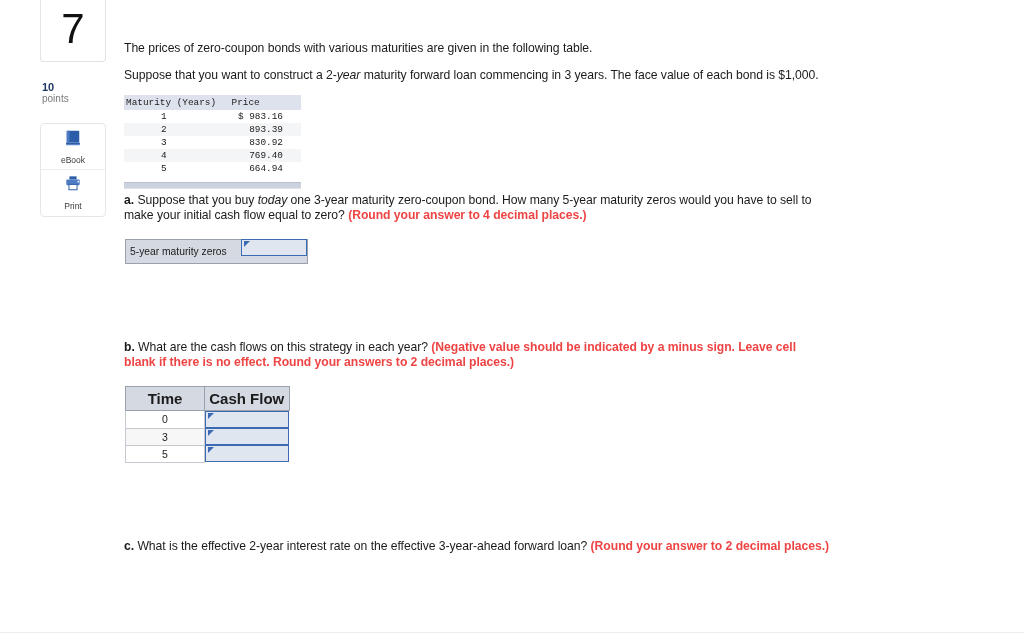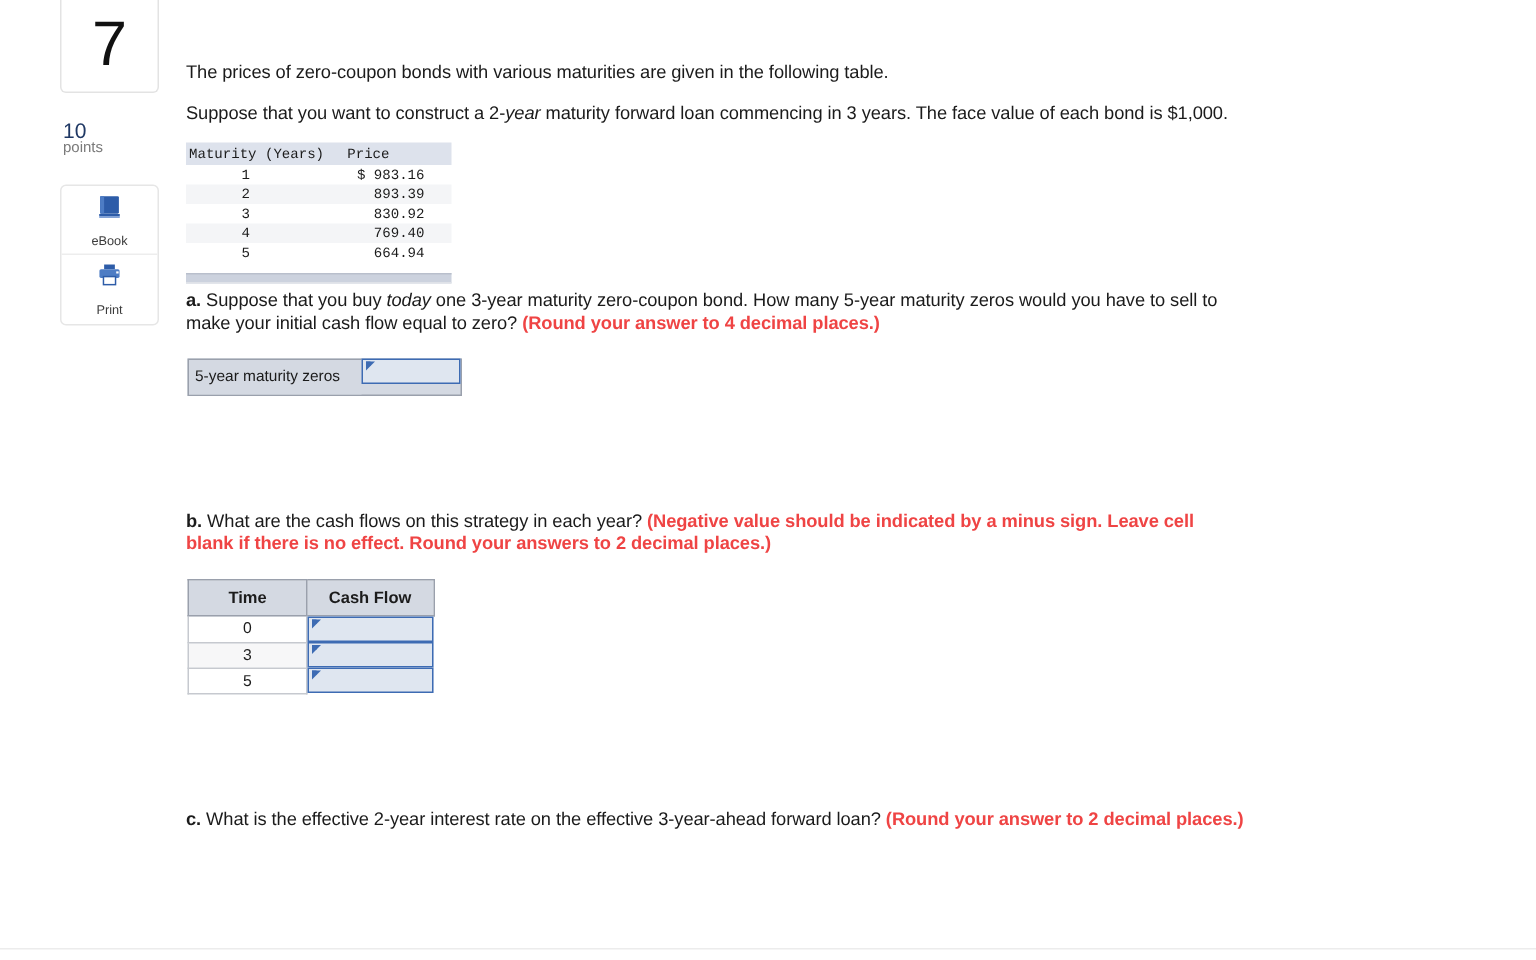--- a/index.html
+++ b/index.html
@@ -46,23 +46,23 @@
     font-family: "Liberation Sans", sans-serif;
     position: relative;
     top: -2px;
   }
 
   .points-wrap {
     margin-top: 19px;
     padding-left: 2px;
   }
   .points-wrap .pts-num {
-    font-size: 14px;
+    font-size: 11px;
     color: #1f3864;
-    font-weight: 400;
+    font-weight: 700;
     line-height: 12px;
     display: block;
   }
   .points-wrap .pts-label {
     font-size: 10px;
     color: #7a7a7a;
     line-height: 12px;
     display: block;
   }
 
@@ -223,24 +223,24 @@
   
   .cf-wrap { position: absolute; top: 386px; left: 125px; }
   table.cf {
     border-collapse: collapse;
     font-size: 10.5px;
   }
   table.cf th {
     background: #d4d9e2;
     border: 1px solid #9aa0ac;
     font-weight: 700;
-    font-size: 11px;
+    font-size: 15px;
     height: 24px;
     color: #1b1b1b;
-    padding: 0 6px;
+    padding: 0 0;
   }
   table.cf th.time-h { width: 79px; }
   table.cf th.cf-h { width: 84px; }
   table.cf td.time-c {
     border: 1px solid #c6c9cf;
     text-align: center;
     height: 17px;
     font-size: 10.5px;
     background: #ffffff;
     color: #1b1b1b;

